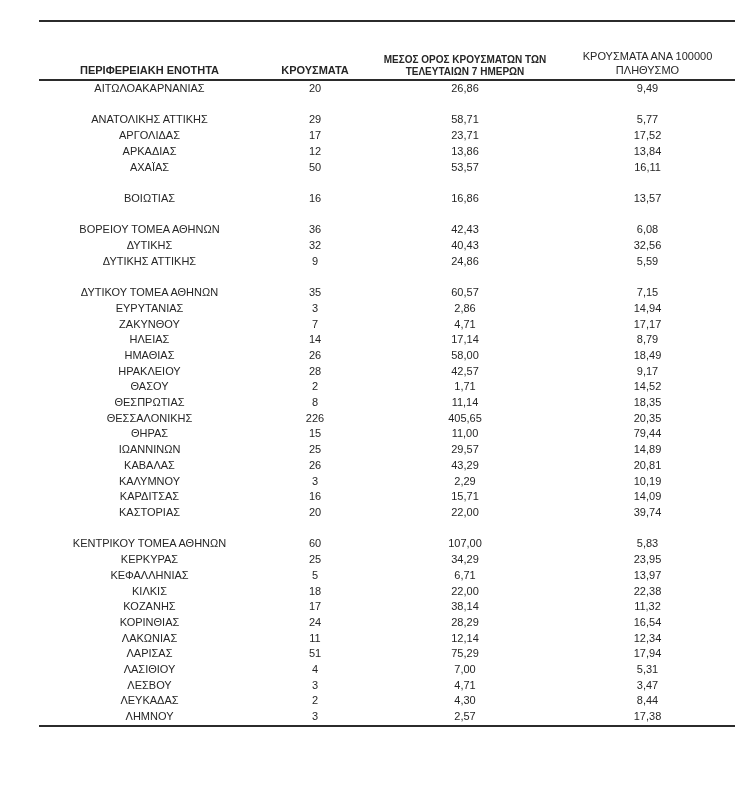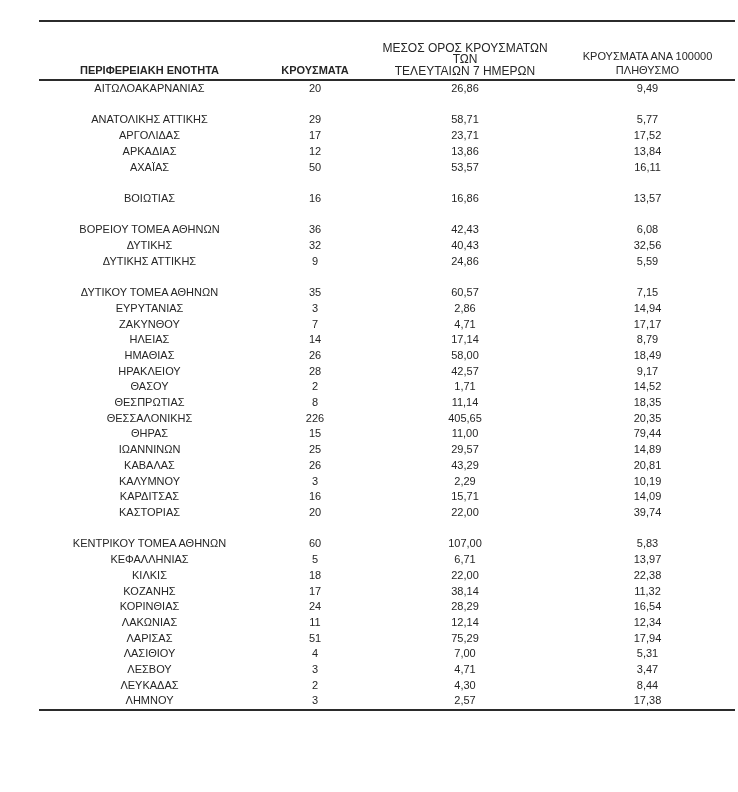--- a/index.html
+++ b/index.html
@@ -32,22 +32,22 @@
     height: 55px;
     padding: 0 0 2px 0;
     border-bottom: 2px solid #2b2b2b;
   }
   th.c1, th.c2 {
     font-size: 11px;
     line-height: 13px;
     font-weight: bold;
   }
   th.c3 {
-    font-size: 12px;
-    font-weight: normal;
+    font-size: 10px;
+    font-weight: bold;
     line-height: 11.5px;
   }
   th.c4 {
     font-size: 11px;
     line-height: 13.5px;
   }
   tbody td {
     text-align: center;
     font-size: 11px;
     line-height: 15.7px;
@@ -245,20 +245,26 @@
         <tr class="spacer">
           <td colspan="4">&nbsp;</td>
         </tr>
         <tr>
           <td>ΚΕΝΤΡΙΚΟΥ ΤΟΜΕΑ ΑΘΗΝΩΝ</td>
           <td>60</td>
           <td>107,00</td>
           <td>5,83</td>
         </tr>
         <tr>
+          <td>ΚΕΡΚΥΡΑΣ</td>
+          <td>25</td>
+          <td>34,29</td>
+          <td>23,95</td>
+        </tr>
+        <tr>
           <td>ΚΕΦΑΛΛΗΝΙΑΣ</td>
           <td>5</td>
           <td>6,71</td>
           <td>13,97</td>
         </tr>
         <tr>
           <td>ΚΙΛΚΙΣ</td>
           <td>18</td>
           <td>22,00</td>
           <td>22,38</td>

